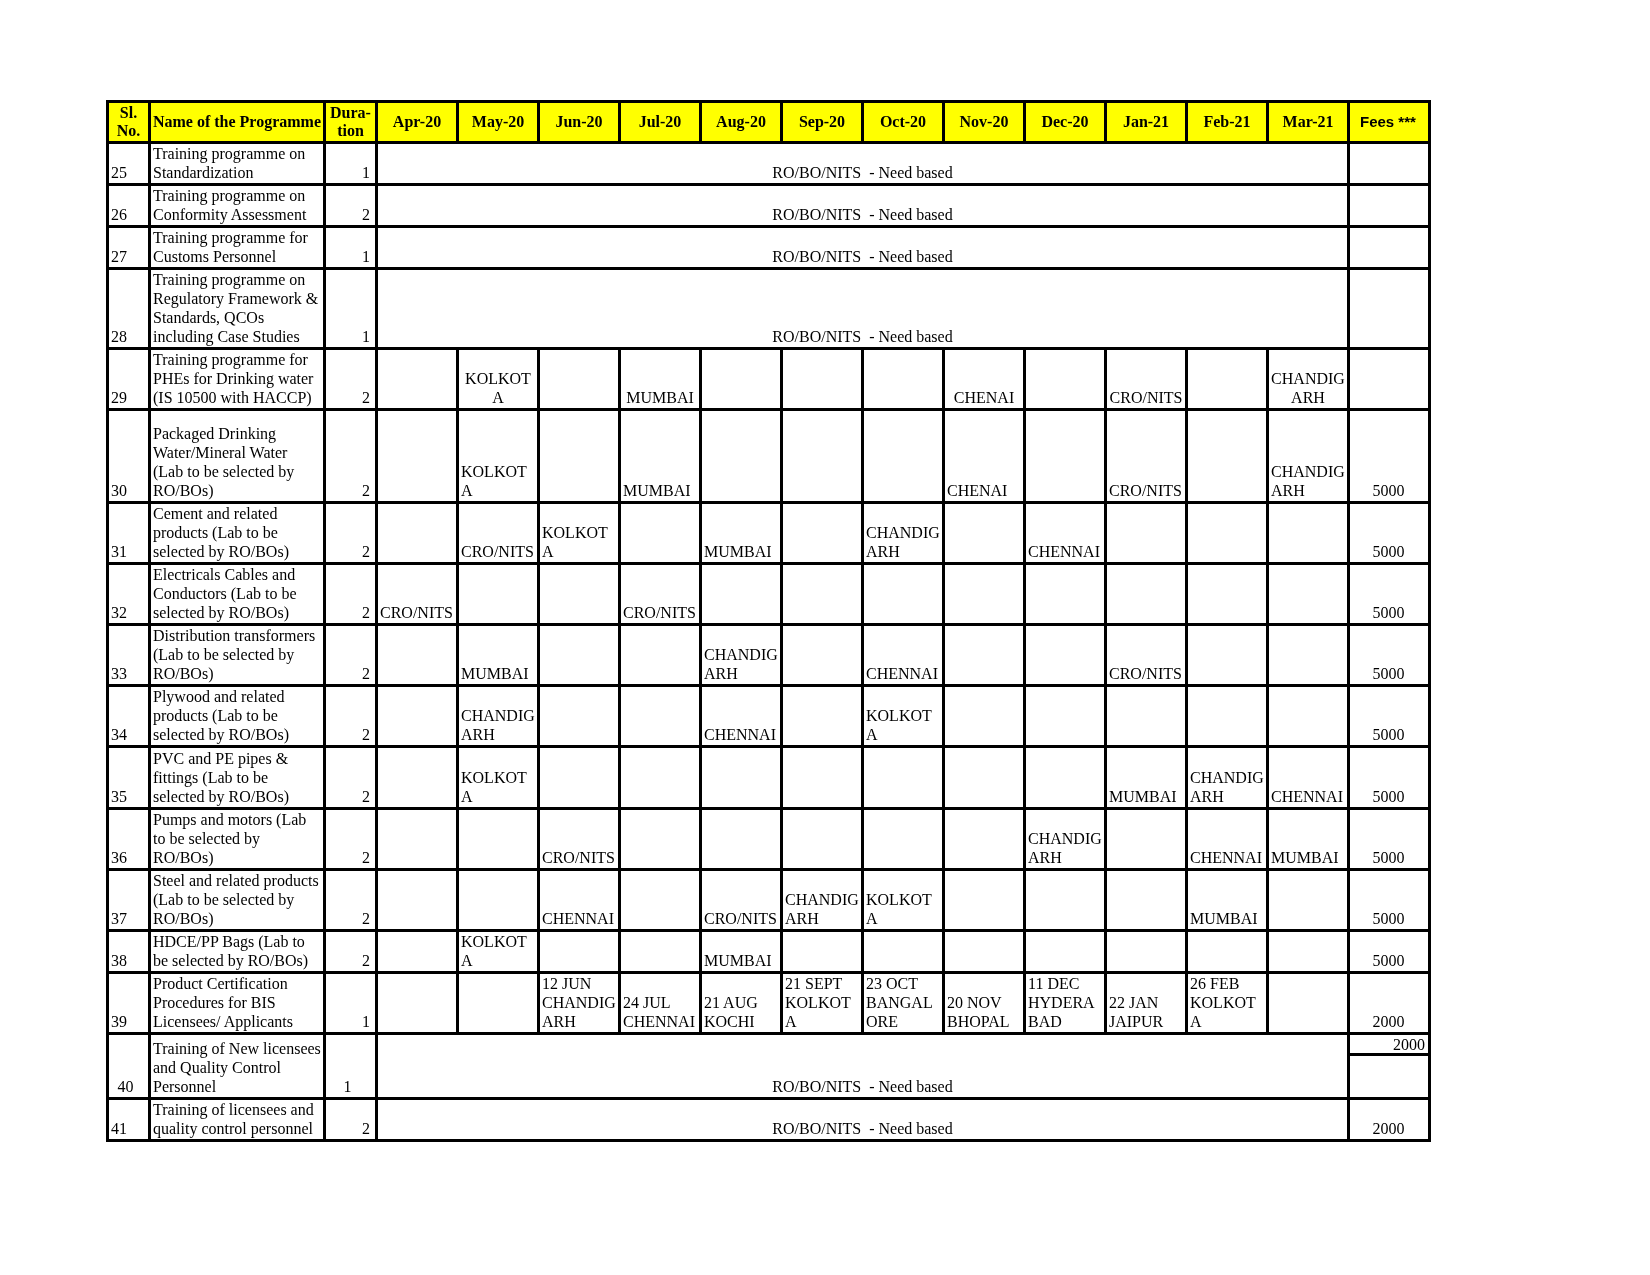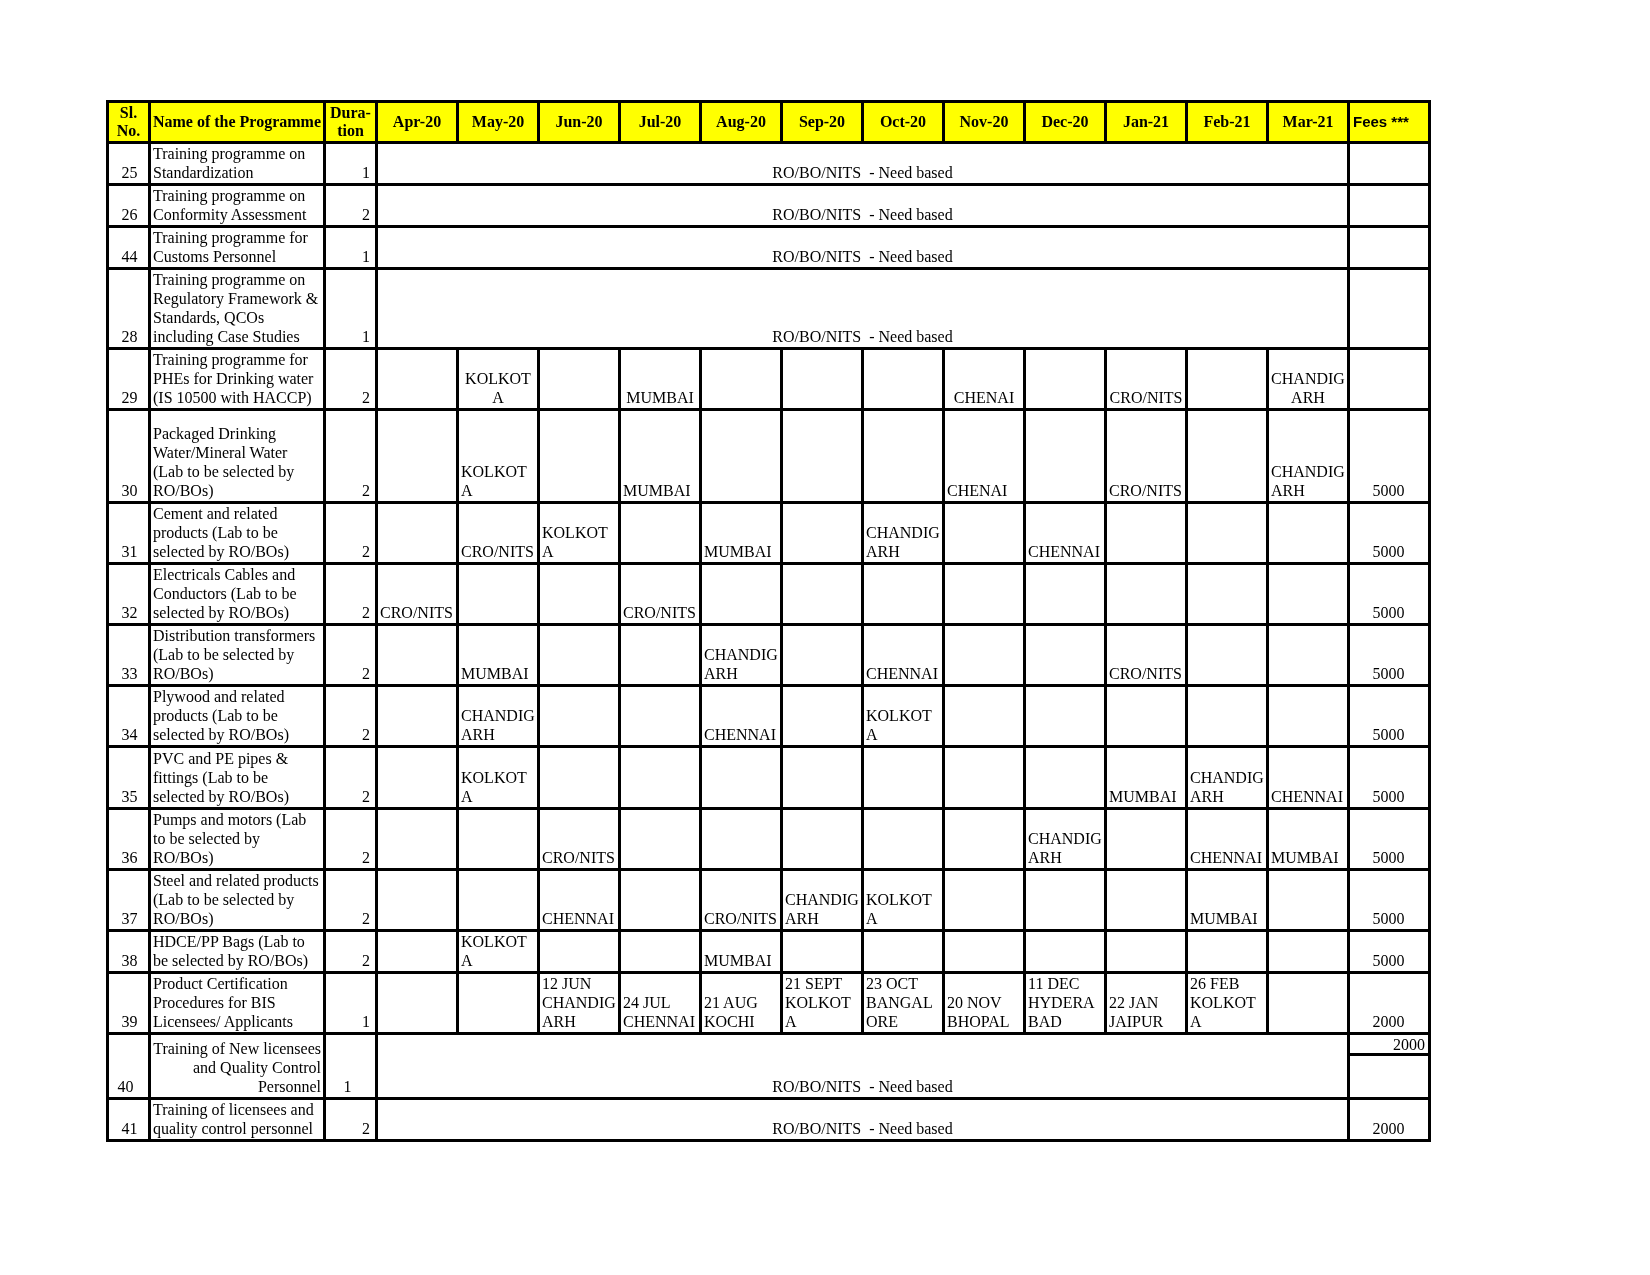--- a/index.html
+++ b/index.html
@@ -2,32 +2,32 @@
 <html style="--header-bg: #FFFF00; --band-bg: #BDD7EE;"><head>
 <meta charset="utf-8">
 <style>
   html,body{margin:0;padding:0;background:#fff;}
   body{width:1650px;height:1275px;position:relative;font-family:"Liberation Serif",serif;color:#000;}
   .wrap{position:absolute;left:106px;top:100px;}
   table{border-collapse:collapse;table-layout:fixed;width:1322px;}
   th,td{border:3px solid #000;overflow:hidden;box-sizing:border-box;}
   th{background:var(--header-bg,#FFFF00);font-weight:bold;font-size:16px;line-height:18px;
      text-align:center;vertical-align:middle;white-space:pre-line;padding:1px;}
-  th.fees{font-family:"Liberation Sans",sans-serif;font-size:15px;text-align:left;padding-left:3px;}
+  th.fees{font-family:"Liberation Sans",sans-serif;font-size:15px;text-align:left;padding-left:10px;}
   td{font-size:16px;line-height:19px;vertical-align:bottom;padding:0 2px 1px 2px;}
-  td.sl{text-align:center;padding-right:0;}
+  td.sl{text-align:left;padding-right:0;}
   td.dur{text-align:right;padding-right:5px;}
   td.name{text-align:left;margin-left:6px;}
   td.month{white-space:pre-wrap;text-align:left;}
   td.month.center{text-align:center;}
   td.nb{text-align:center;white-space:pre-wrap;}
   td.fee{text-align:center;padding-right:3px;}
   td.band{background:var(--band-bg,#BDD7EE);font-weight:bold;text-align:center;vertical-align:middle;padding:1px;}
   tr.center-row td.sl,tr.center-row td.dur{text-align:center;padding-right:8px;}
-  tr.center-row td.name{text-align:right;}
+  tr.center-row td.name{text-align:left;}
   td.fee-split{padding:0;vertical-align:top;}
   .fs-top{height:21px;border-bottom:3px solid #000;text-align:right;padding:0 3px 1px 2px;
           font-size:16px;line-height:19px;box-sizing:border-box;}
   .fs-bot{height:41px;}
   .rh-head{height:37px;}
   .rh-25,.rh-26,.rh-27{height:38px;}
   .rh-28{height:76px;}
   .rh-29{height:57px;}
   .rh-band{height:28px;}
   .rh-30{height:93px;}
@@ -95,21 +95,21 @@
           <td class="fee"></td>
         </tr>
         <tr class="rh-26">
           <td class="sl">26</td>
           <td class="name">Training programme on Conformity Assessment</td>
           <td class="dur">2</td>
           <td class="nb" colspan="12">RO/BO/NITS  - Need based</td>
           <td class="fee"></td>
         </tr>
         <tr class="rh-27">
-          <td class="sl">44</td>
+          <td class="sl">27</td>
           <td class="name">Training programme for Customs Personnel</td>
           <td class="dur">1</td>
           <td class="nb" colspan="12">RO/BO/NITS  - Need based</td>
           <td class="fee"></td>
         </tr>
         <tr class="rh-28">
           <td class="sl">28</td>
           <td class="name">Training programme on Regulatory Framework &amp; Standards, QCOs including Case Studies</td>
           <td class="dur">1</td>
           <td class="nb" colspan="12">RO/BO/NITS  - Need based</td>

